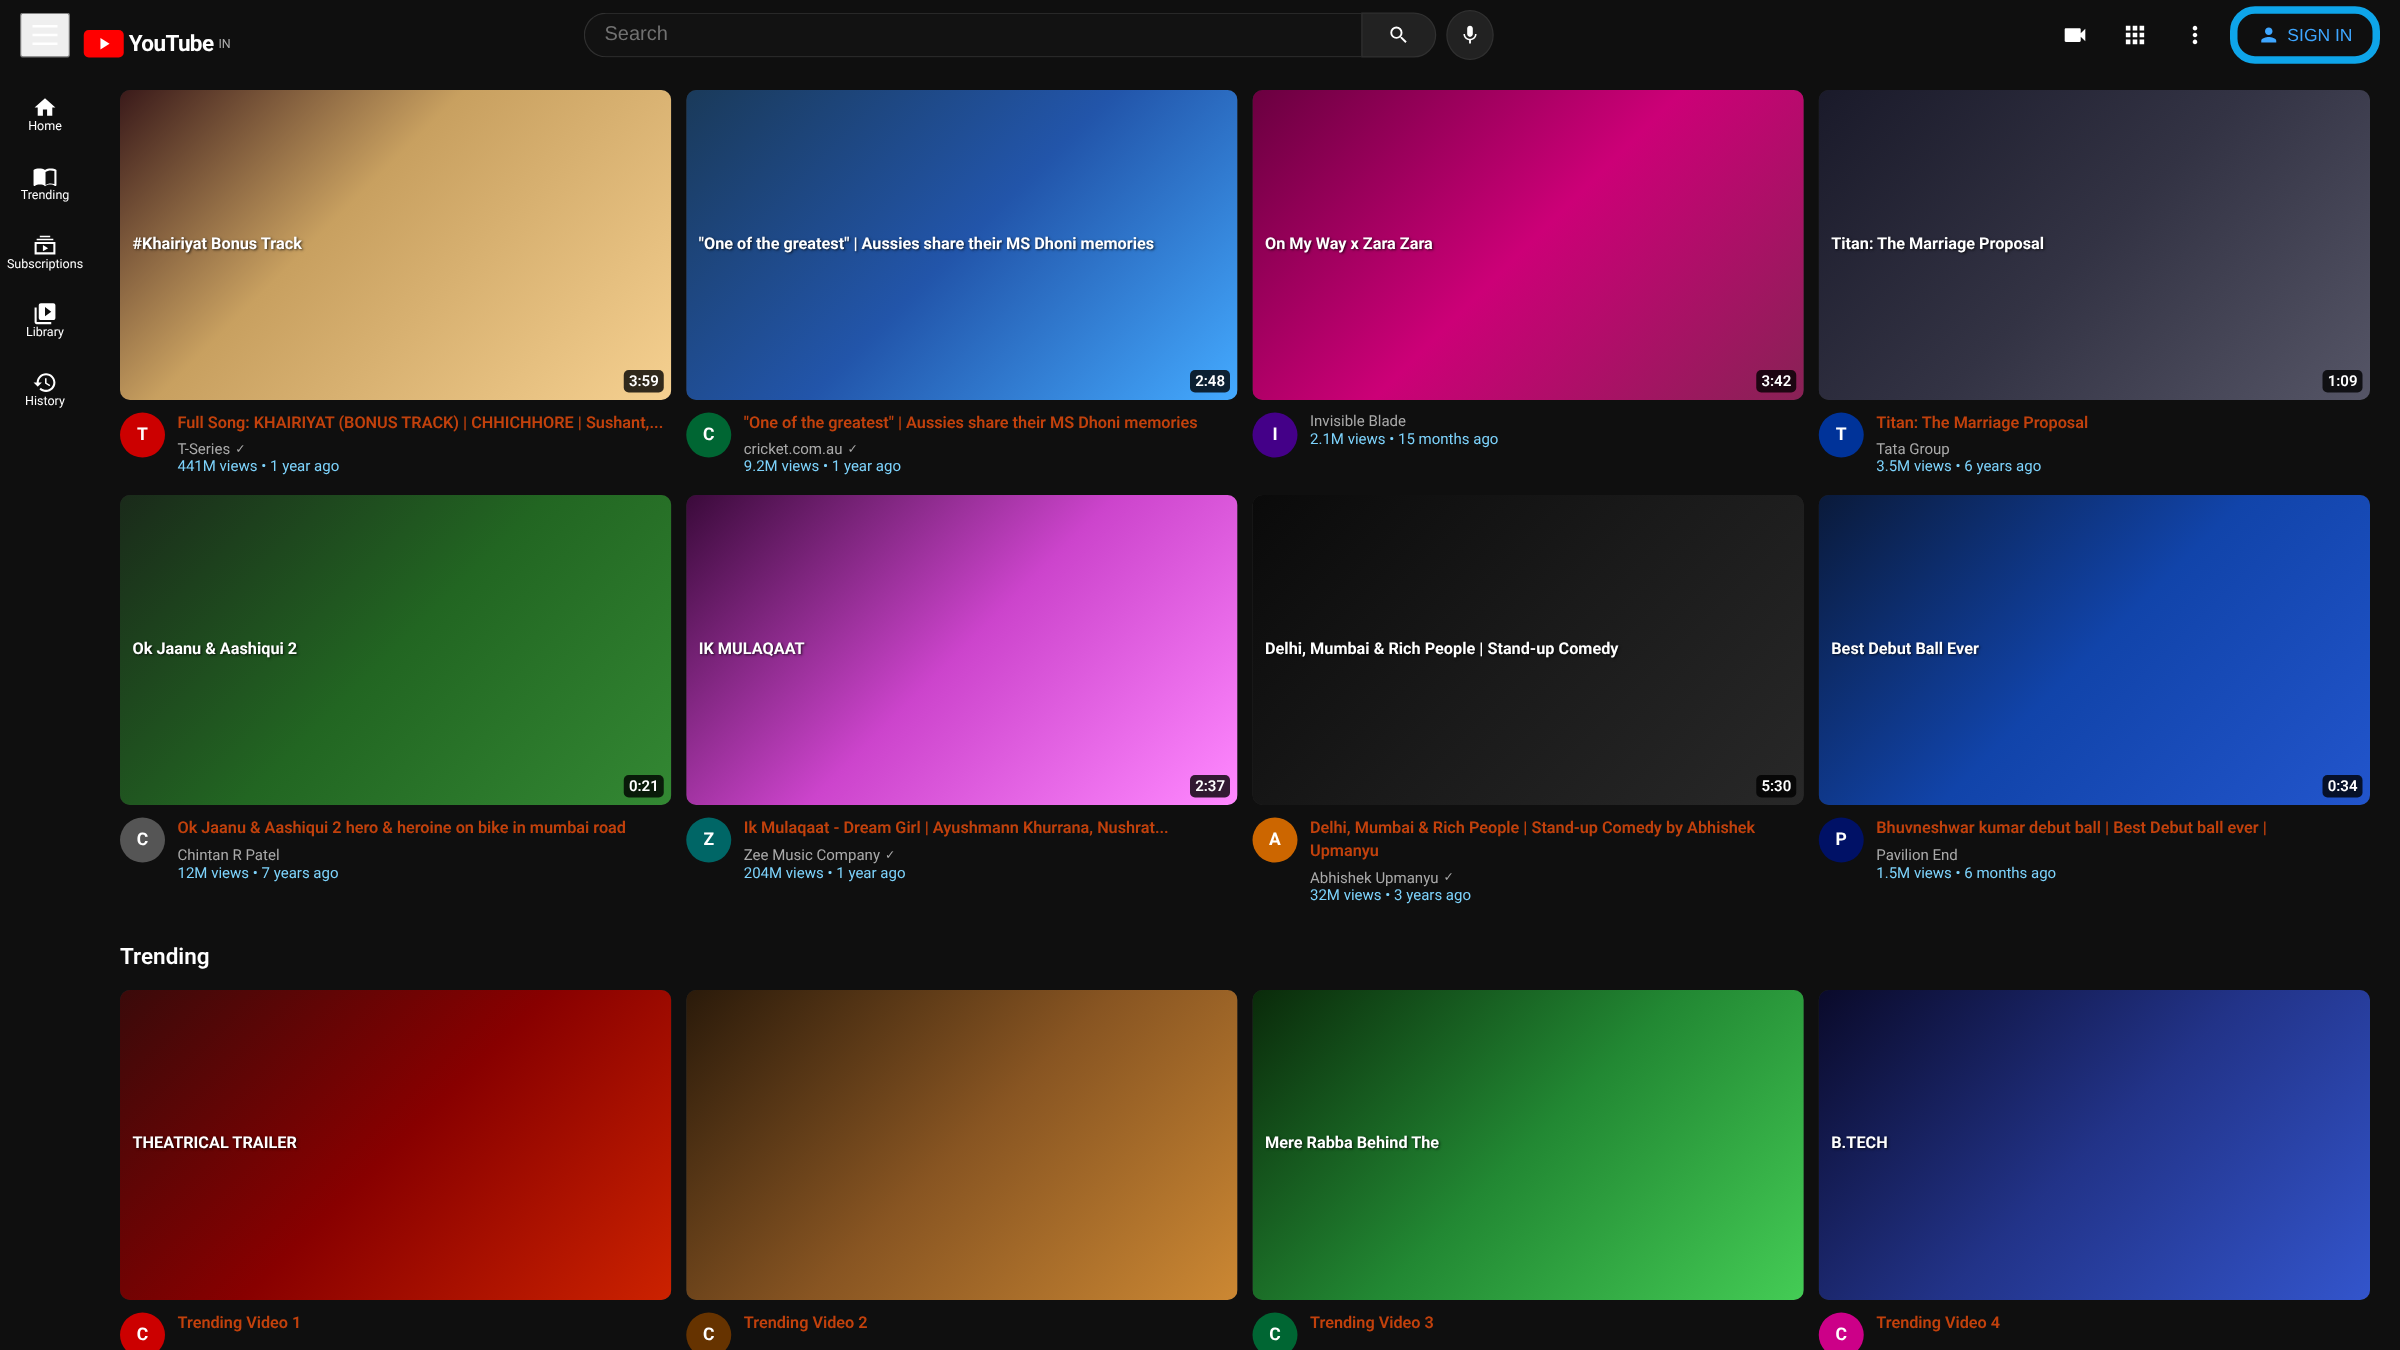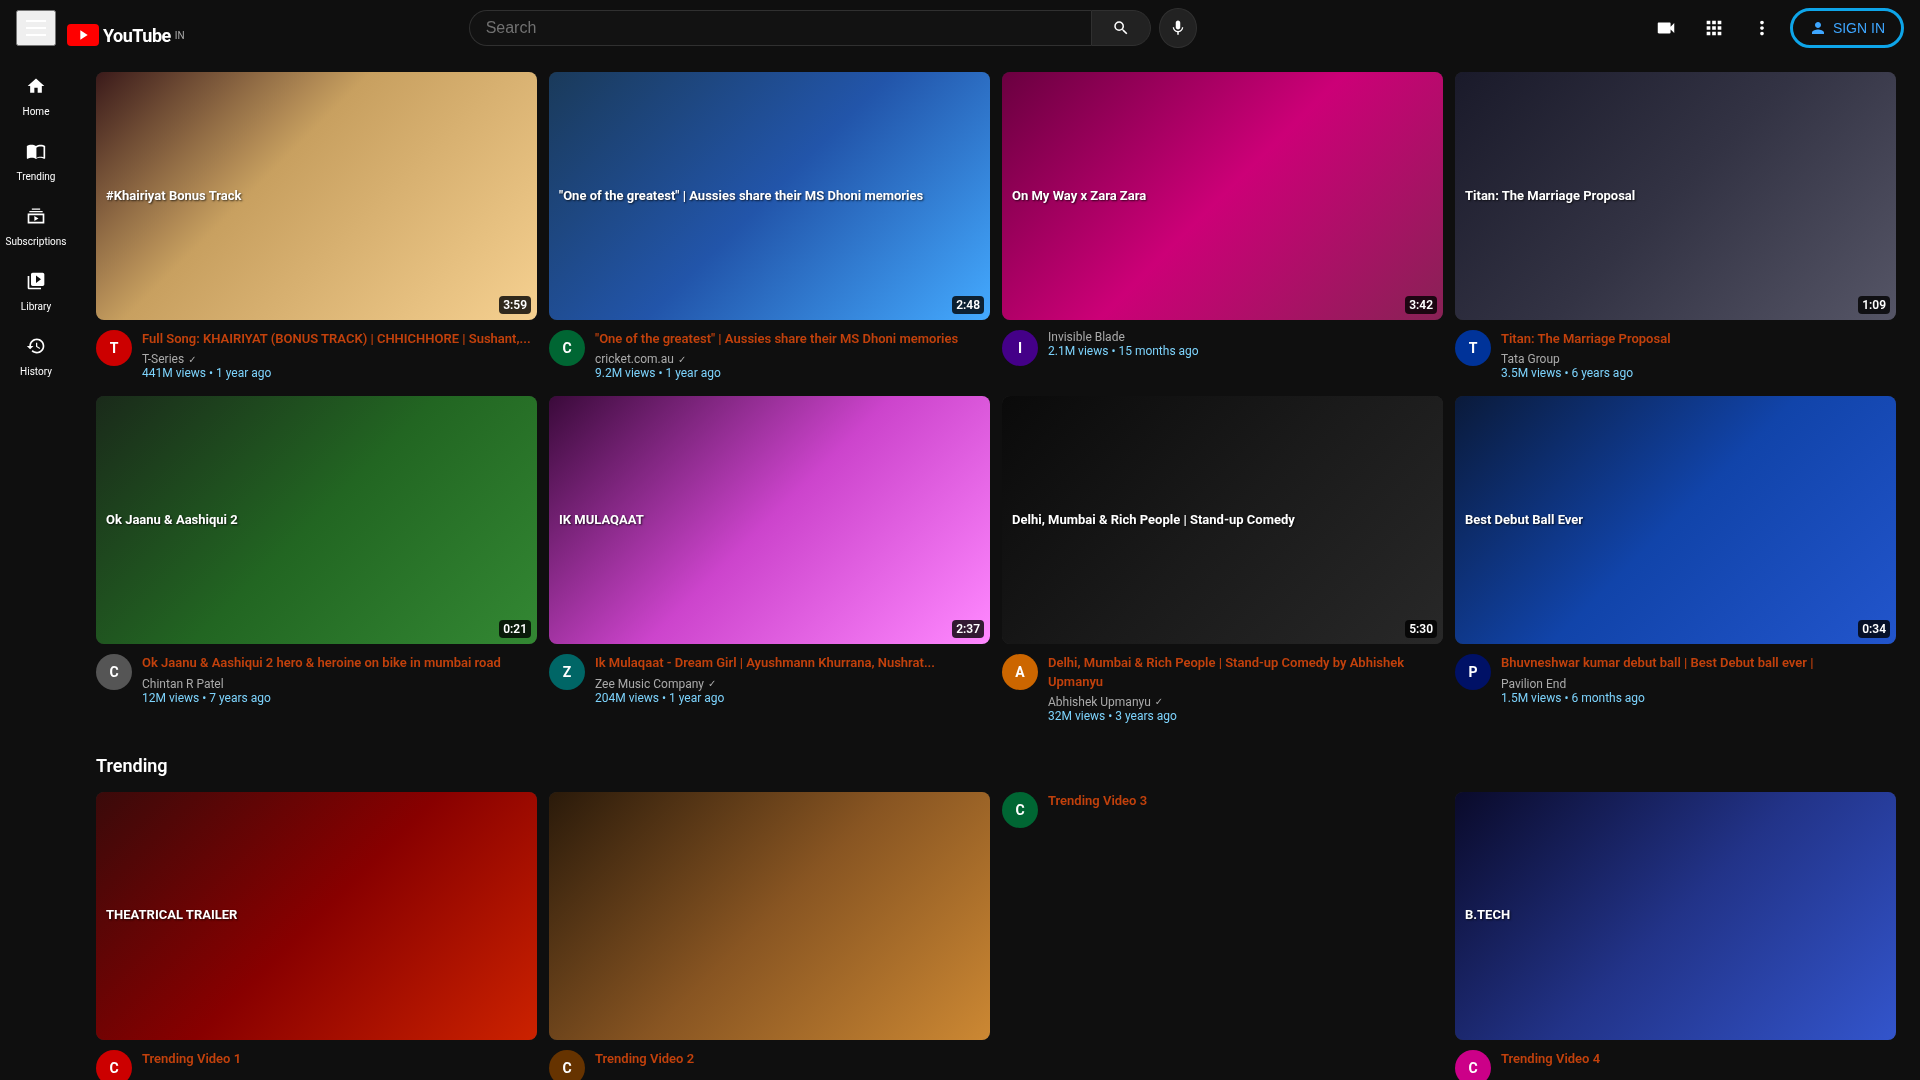--- a/index.html
+++ b/index.html
@@ -131,21 +131,21 @@
       height: 40px;
       border-radius: 50%;
       cursor: pointer;
       display: flex;
       align-items: center;
       justify-content: center;
       font-size: 18px;
     }
     .sign-in-btn {
       background: transparent;
-      border: 3px solid #0ea5e9;
+      border: 6px solid #0ea5e9;
       color: #3ea6ff;
       padding: 8px 16px;
       border-radius: 20px;
       cursor: pointer;
       display: flex;
       align-items: center;
       gap: 6px;
       font-size: 14px;
       font-weight: 500;
     }
@@ -165,21 +165,21 @@
       padding-top: 8px;
       z-index: 99;
     }
     .sidebar-item {
       display: flex;
       flex-direction: column;
       align-items: center;
       padding: 12px 0;
       width: 100%;
       cursor: pointer;
-      gap: 10px;
+      gap: 0;
     }
     .sidebar-item svg, .sidebar-item .s-icon { font-size: 20px; }
     .sidebar-label {
       font-size: 10px;
       color: #fff;
     }
 
     
     #main {
       margin-top: 56px;
@@ -601,20 +601,27 @@
       <div class="video-info">
         <div class="channel-avatar av-brown">C</div>
         <div class="video-meta">
           <div class="video-title">Trending Video 2</div>
 
         </div>
       </div>
     </div>
 
     <div class="video-card">
+      <div class="thumbnail-wrap">
+        <div class="thumbnail-bg thumb-t3"></div>
+        <div class="thumb-overlay">
+          <span class="thumb-overlay-text">Mere Rabba Behind The</span>
+        </div>
+
+      </div>
       <div class="video-info">
         <div class="channel-avatar av-green">C</div>
         <div class="video-meta">
           <div class="video-title">Trending Video 3</div>
 
         </div>
       </div>
     </div>
 
     <div class="video-card">

